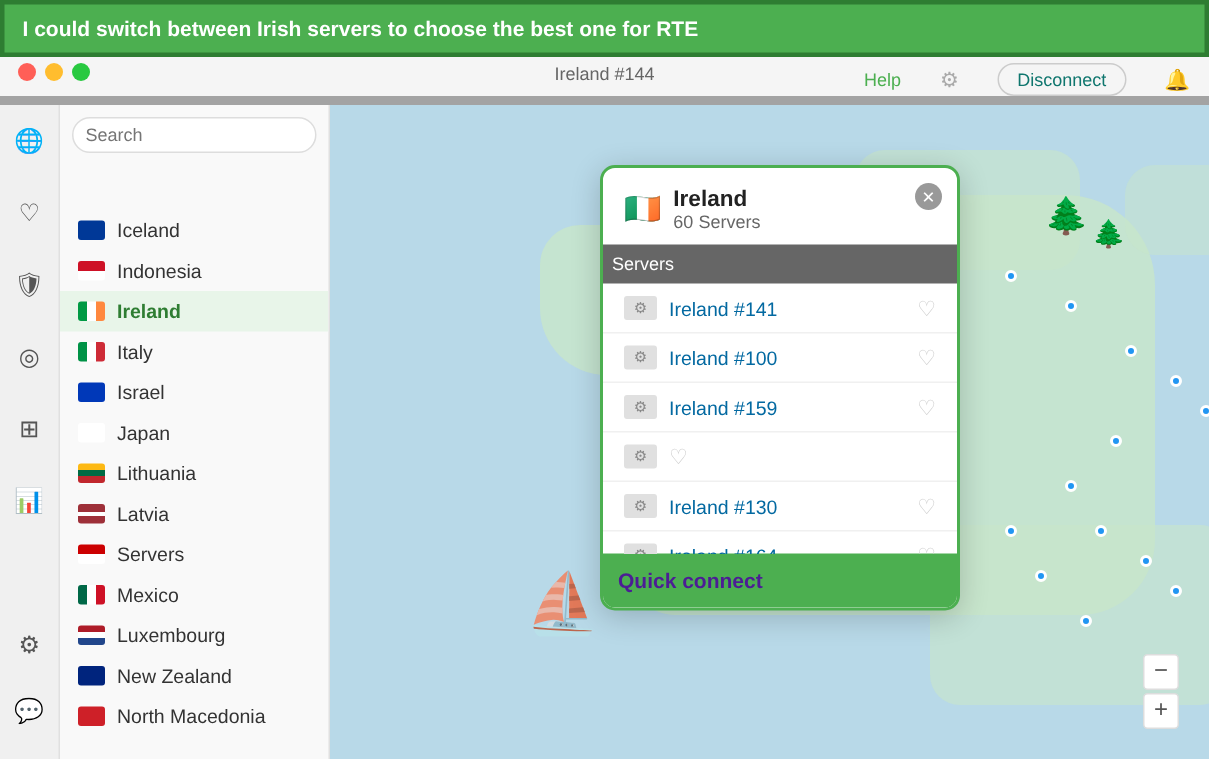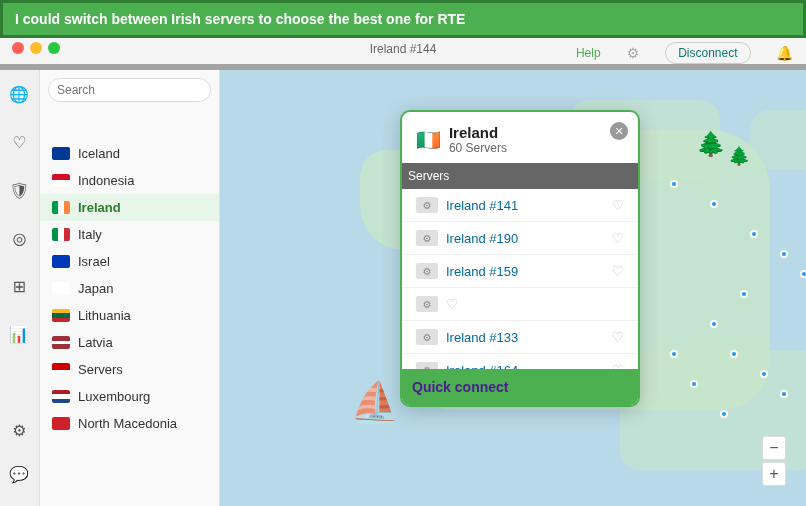--- a/index.html
+++ b/index.html
@@ -452,22 +452,30 @@
           </div>
           <div class="country-item">
             <span class="flag-mini flag-lv"></span>
             <span>Latvia</span>
           </div>
           <div class="country-item">
             <span class="flag-mini flag-my"></span>
             <span>Servers</span>
           </div>
           <div class="country-item">
+            <span class="flag-mini flag-mx"></span>
+            <span>Mexico</span>
+          </div>
+          <div class="country-item">
             <span class="flag-mini flag-nl"></span>
             <span>Luxembourg</span>
+          </div>
+          <div class="country-item">
+            <span class="flag-mini flag-nz"></span>
+            <span>New Zealand</span>
           </div>
           <div class="country-item">
             <span class="flag-mini flag-mk"></span>
             <span>North Macedonia</span>
           </div>
         </div>
     </div>
 
     <div class="map-area">
 
@@ -513,35 +521,35 @@
         </div>
 
         <div class="server-list" id="server-list">
         <div class="server-item">
               <span class="srv-icon"></span>
               <span class="server-name">Ireland #141</span>
               <span class="server-heart">♡</span>
             </div>
             <div class="server-item">
               <span class="srv-icon"></span>
-              <span class="server-name">Ireland #190</span>
+              <span class="server-name">Ireland #100</span>
               <span class="server-heart">♡</span>
             </div>
             <div class="server-item">
               <span class="srv-icon"></span>
               <span class="server-name">Ireland #159</span>
               <span class="server-heart">♡</span>
             </div>
             <div class="server-item">
               <span class="srv-icon"></span>
               <span class="server-heart">♡</span>
             </div>
             <div class="server-item">
               <span class="srv-icon"></span>
-              <span class="server-name">Ireland #133</span>
+              <span class="server-name">Ireland #130</span>
               <span class="server-heart">♡</span>
             </div>
             <div class="server-item">
               <span class="srv-icon"></span>
               <span class="server-name">Ireland #164</span>
               <span class="server-heart">♡</span>
             </div>
           </div>
 
         <button class="quick-connect-btn">Quick connect</button>

